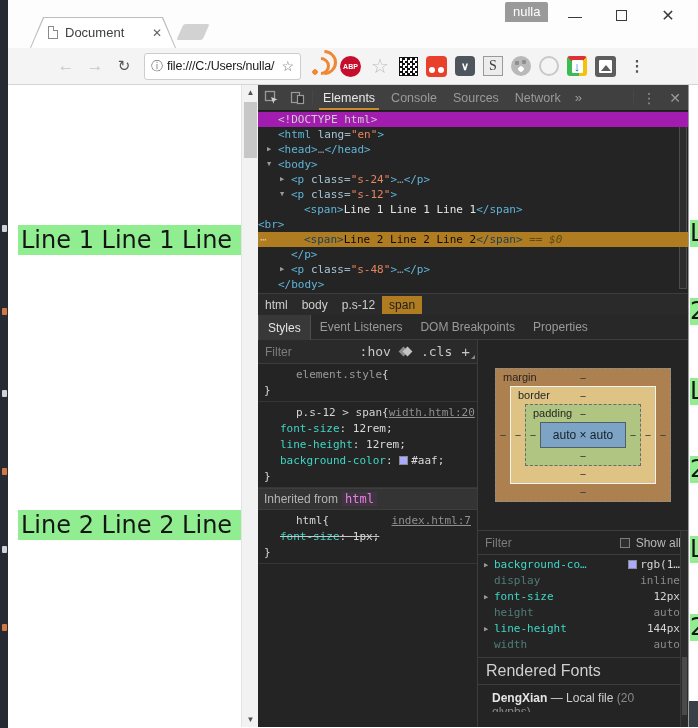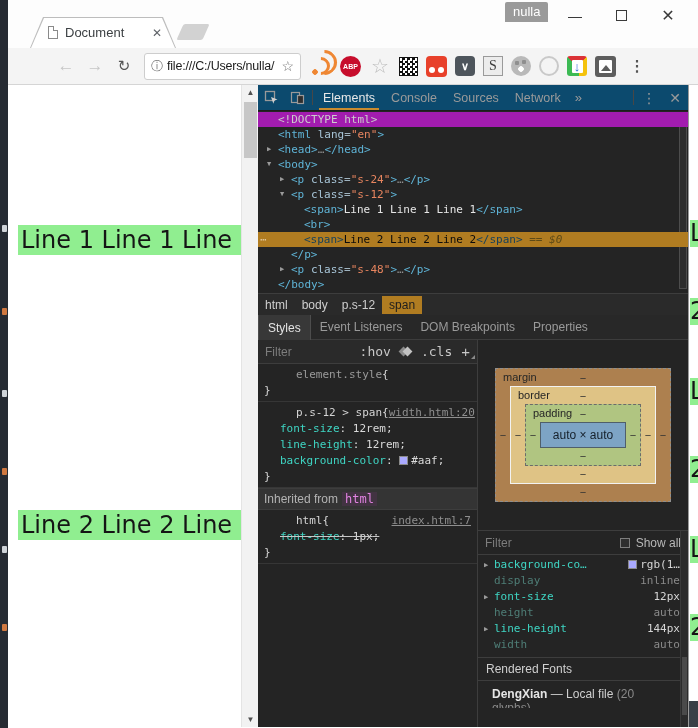--- a/index.html
+++ b/index.html
@@ -96,21 +96,21 @@
   .hl-1 { top:140px; } .hl-2 { top:425px; }
 
   .page-scrollbar { width:17px; background:#f2f2f2; position:relative; border-left:1px solid #e4e4e4; }
   .sb-arrow { position:absolute; left:0; width:17px; height:15px; color:#505050; font-size:8px;
     text-align:center; line-height:15px; }
   .sb-up { top:0; } .sb-down { bottom:0; }
   .sb-thumb { position:absolute; left:2px; top:17px; width:13px; height:56px; background:#c7c7c7; }
 
   
   .devtools { width:430px; background:#242424; color:#a8a8a8; display:flex; flex-direction:column; overflow:hidden; }
-  .dt-toolbar { height:26px; background:#0c4a6e; border-bottom:1px solid #1c1c1c; display:flex;
+  .dt-toolbar { height:26px; background:#404040; border-bottom:1px solid #1c1c1c; display:flex;
     align-items:stretch; flex:none; position:relative; }
   .dt-icon-btn { width:26px; display:flex; align-items:center; justify-content:center; }
   .dt-sep { width:1px; background:#474747; margin:5px 2px; }
   .dt-tab { padding:0 8px; font-size:12.5px; display:flex; align-items:center; color:#9a9a9a; position:relative; }
   .dt-tab.active { color:#e8e8e8; }
   .dt-tab.active:after { content:""; position:absolute; left:4px; right:4px; bottom:0; height:2px; background:#ca8b2e; }
   .dt-more-tabs { font-size:13px; color:#9a9a9a; display:flex; align-items:center; padding:0 6px; }
   .dt-spacer { flex:1; }
   .dt-menu, .dt-close { width:26px; display:flex; align-items:center; justify-content:center;
     color:#9a9a9a; font-size:14px; }
@@ -191,21 +191,21 @@
   .bm-margin > .bm-dash:first-of-type, .bm-border > .bm-dash:first-of-type,
   .bm-padding > .bm-dash:first-of-type { text-align:center; }
 
   .computed-rows { font-family:"DejaVu Sans Mono", monospace; font-size:11px; flex:none; padding-top:2px; }
   .crow { height:16px; line-height:16px; display:flex; padding:0 8px 0 6px; white-space:nowrap; }
   .crow .c-arrow { width:10px; font-size:7px; color:#9a9a9a; flex:none; }
   .crow .c-name { flex:1; overflow:hidden; }
   .crow.bright .c-name { color:#3fd6c4; } .crow.bright .c-value { color:#d6d6d6; }
   .crow.dim .c-name { color:#4e7d76; } .crow.dim .c-value { color:#8a8a8a; }
   .fonts-header { border-top:1px solid #3d3d3d; border-bottom:1px solid #3d3d3d; margin-top:4px;
-    padding:4px 8px; font-size:12px; color:#cfcfcf; flex:none; }
+    padding:4px 8px; font-size:16px; color:#cfcfcf; flex:none; }
   .font-row { padding:6px 0 0 14px; font-size:12px; color:#cfcfcf; flex:none; }
   .font-name { font-weight:bold; color:#e5e5e5; }
   .font-glyphs { color:#8a8a8a; }
   .font-row2 { padding-left:14px; font-size:12px; color:#8a8a8a; height:7px; overflow:hidden; flex:none; }
   .comp-scroll { position:absolute; right:0; top:191px; bottom:0; width:8px;
     border-left:1px solid #3a3a3a; background:#2b2b2b; }
   .comp-scroll i { position:absolute; left:1px; right:1px; bottom:12px; height:58px; background:#4a4a4a; }
 
   
   .sliver { width:10px; position:relative; background:#fff; border-left:1px solid #9a9a9a; overflow:hidden; }
@@ -316,21 +316,21 @@
 
         <div class="dt-tree" id="domTree">
           <span class="tree-scroll"></span>
         <div class="trow hl" style="padding-left: 20px;"><span class="t-doctype">&lt;!DOCTYPE html&gt;</span></div>
             <div class="trow" style="padding-left: 20px;"><span class="t-tag">&lt;html </span><span class="t-attr">lang</span><span class="t-punct">=</span><span class="t-val">"en"</span><span class="t-tag">&gt;</span></div>
             <div class="trow" style="padding-left: 20px;"><span class="arrow">▶</span><span class="t-tag">&lt;head&gt;</span><span class="t-dim">…</span><span class="t-tag">&lt;/head&gt;</span></div>
             <div class="trow" style="padding-left: 20px;"><span class="arrow">▼</span><span class="t-tag">&lt;body&gt;</span></div>
             <div class="trow" style="padding-left: 33px;"><span class="arrow">▶</span><span class="t-tag">&lt;p </span><span class="t-attr">class</span><span class="t-punct">=</span><span class="t-val">"s-24"</span><span class="t-tag">&gt;</span><span class="t-dim">…</span><span class="t-tag">&lt;/p&gt;</span></div>
             <div class="trow" style="padding-left: 33px;"><span class="arrow">▼</span><span class="t-tag">&lt;p </span><span class="t-attr">class</span><span class="t-punct">=</span><span class="t-val">"s-12"</span><span class="t-tag">&gt;</span></div>
             <div class="trow" style="padding-left: 46px;"><span class="t-tag">&lt;span&gt;</span><span class="t-text">Line 1 Line 1 Line 1</span><span class="t-tag">&lt;/span&gt;</span></div>
-            <div class="trow" style="padding-left: 46px;"><span class="t-tag">&lt;br&gt;</span></div>
+            <div class="trow" style=""><span class="t-tag">&lt;br&gt;</span></div>
             <div class="trow sel" style="padding-left: 46px;"><span class="gutter">⋯</span><span class="t-tag">&lt;span&gt;</span><span class="t-text">Line 2 Line 2 Line 2</span><span class="t-tag">&lt;/span&gt;</span><span class="t-dim"> == $0</span></div>
             <div class="trow" style="padding-left: 33px;"><span class="t-tag">&lt;/p&gt;</span></div>
             <div class="trow" style="padding-left: 33px;"><span class="arrow">▶</span><span class="t-tag">&lt;p </span><span class="t-attr">class</span><span class="t-punct">=</span><span class="t-val">"s-48"</span><span class="t-tag">&gt;</span><span class="t-dim">…</span><span class="t-tag">&lt;/p&gt;</span></div>
             <div class="trow" style="padding-left: 20px;"><span class="t-tag">&lt;/body&gt;</span></div>
             <div class="trow" style="padding-left: 20px;"></div>
           </div>
 
         <div class="dt-crumbs" id="crumbs">
             <span class="crumb">html</span>
             <span class="crumb">body</span>

